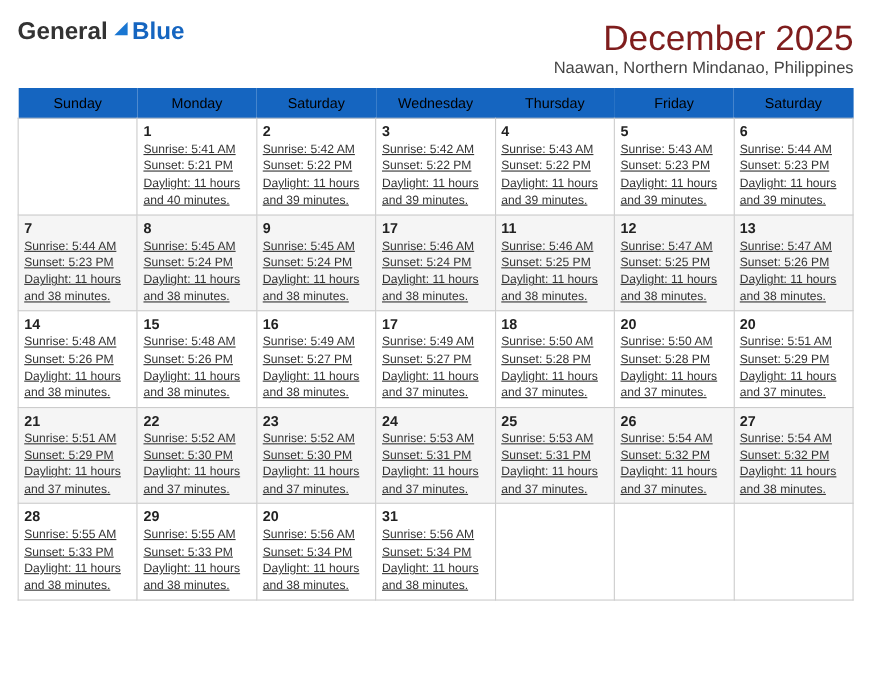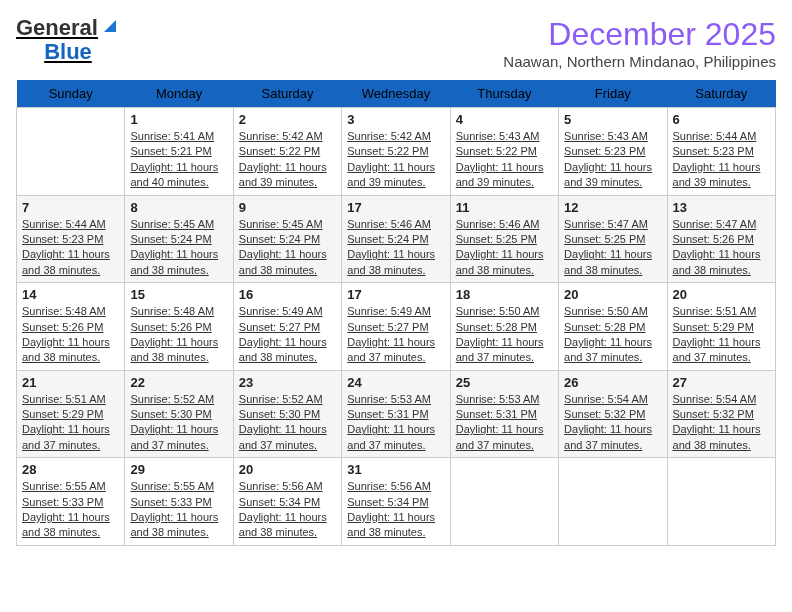--- a/index.html
+++ b/index.html
@@ -11,41 +11,40 @@
       padding: 16px;
     }
     .header {
       display: flex;
       align-items: flex-start;
       justify-content: space-between;
       margin-bottom: 10px;
     }
     .logo {
       display: flex;
-      flex-direction: column;
-      align-items: center;
-      text-decoration: underline;
+      flex-direction: row;
+      align-items: flex-start;
     }
     .logo-text {
       font-size: 22px;
       font-weight: bold;
       color: #333;
       line-height: 1.1;
     }
     .logo-row {
       display: flex;
       align-items: center;
     }
     .title-area {
       text-align: right;
     }
     .month-title {
       font-size: 32px;
       font-weight: normal;
-      color: #8b5cf6;
+      color: #7f1d1d;
     }
     .location-title {
       font-size: 15px;
       color: #444;
     }
     .calendar-table {
       width: 100%;
       border-collapse: collapse;
       font-size: 11px;
     }

